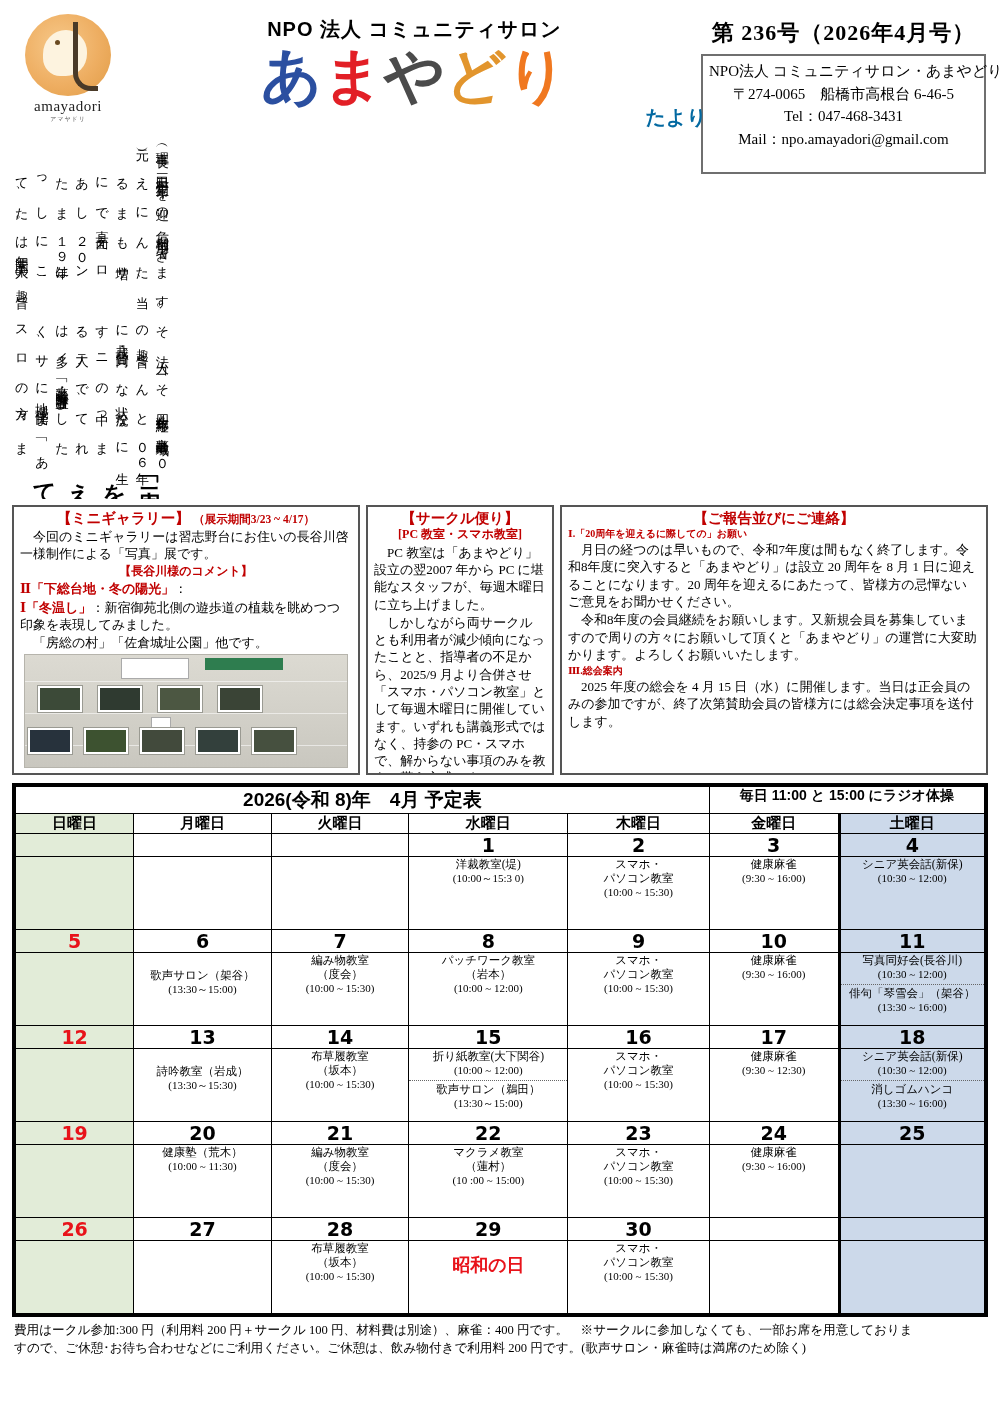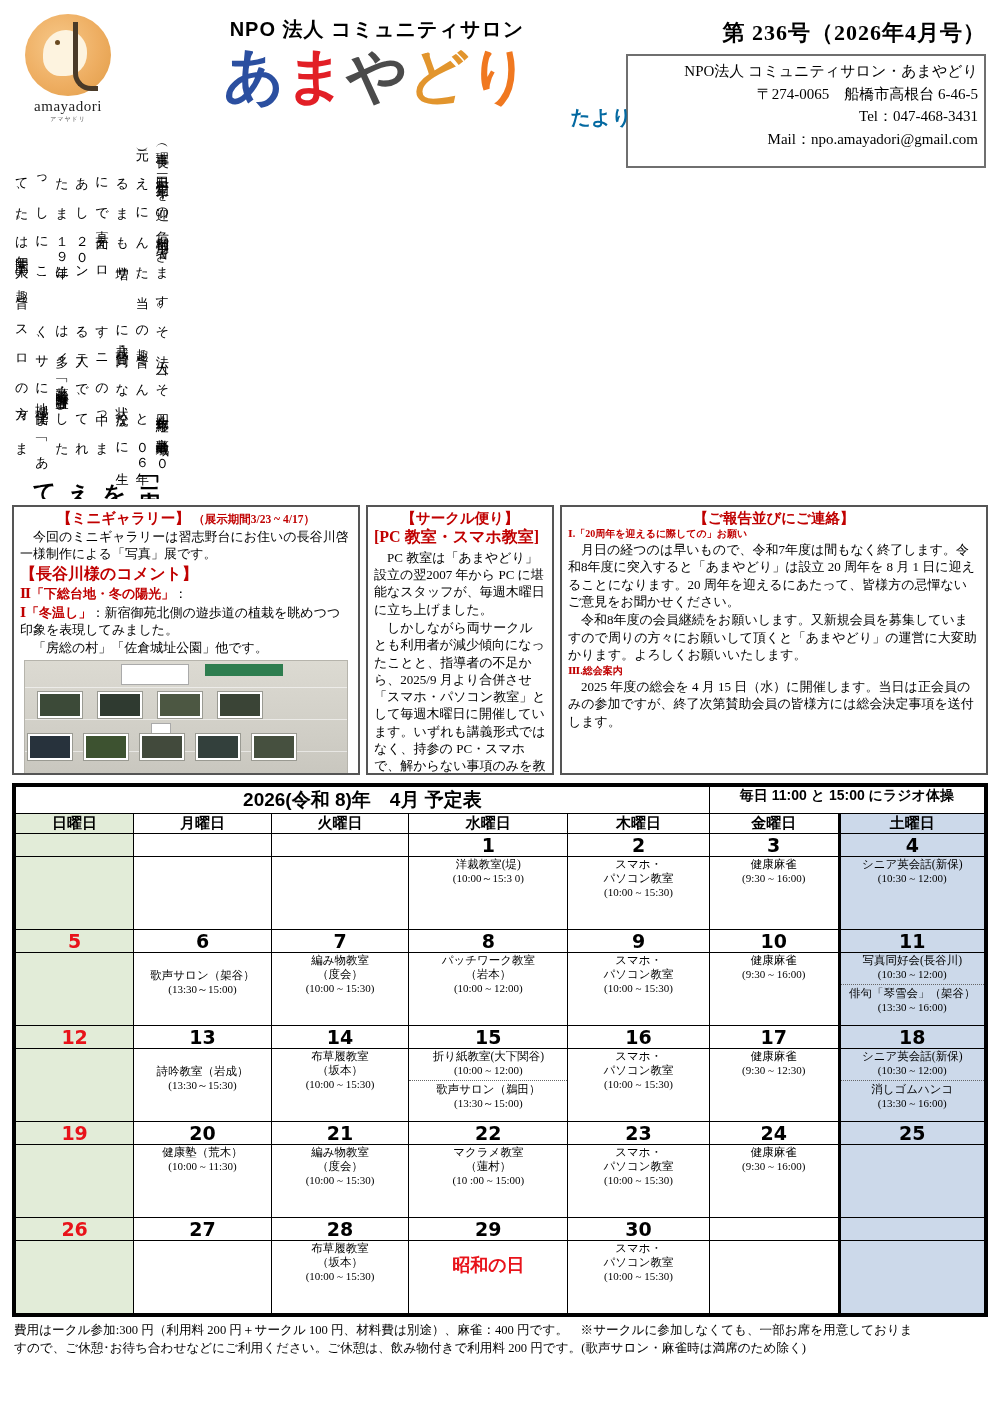--- a/index.html
+++ b/index.html
@@ -60,28 +60,28 @@
   .l-a{color:#2b4fa0;}
   .l-ma{color:#e21f26;}
   .l-ya{color:#4b4b4b;}
   .l-do{color:#e2952d;}
   .l-ri{color:#f07820;}
   .tayori{
     font-family:"DejaVu Sans","Liberation Sans",sans-serif;
     font-weight:bold;font-size:20px;color:#0369a1;
     position:absolute;right:-6px;bottom:-22px;
   }
-  .issue-block{width:360px;flex:0 0 auto;text-align:right;}
+  .issue-block{width:285px;flex:0 0 auto;text-align:center;}
   .issue-no{
     font-family:"Liberation Serif",serif;font-weight:bold;font-size:22px;
     margin:8px 0 6px 0;letter-spacing:1px;
   }
   .contact-box{
     border:2px solid #6f6f6f;
-    padding:4px 6px 16px 6px;
+    padding:4px 6px 22px 6px;
     line-height:1.5;font-size:15px;
     background:#fff;
   }
   .contact-box div{white-space:nowrap;}
 
   
   .article{
     position:relative;
     margin:4px 12px 0 12px;
     height:360px;
@@ -121,21 +121,21 @@
   }
   .ibox.gallery{width:348px;}
   .ibox.circle{width:188px;}
   .ibox.report{width:360px;flex:1 1 auto;}
   .bx-head{
     text-align:center;font-weight:bold;color:#c00000;
     font-size:14.5px;line-height:1.25;
   }
   .bx-head .period{color:#c00000;font-size:11.5px;font-weight:bold;}
   .bx-sub{
-    font-weight:bold;color:#c00000;font-size:16px;line-height:1.3;
+    text-align:center;font-weight:bold;color:#c00000;font-size:12px;line-height:1.3;
   }
   .bx-p{font-size:13px;line-height:1.33;text-indent:1em;margin:1px 0;}
   .bx-item{font-size:13px;line-height:1.33;margin:1px 0;}
   .red-b{color:#c00000;font-weight:bold;}
   .red-hd{color:#c00000;font-weight:bold;font-size:10px;display:block;line-height:1.3;}
 
   
   .photo{
     margin:3px auto 0 auto;width:322px;height:112px;
     background:linear-gradient(#dcdad2,#d2d0c8 55%,#c9c7bf);

